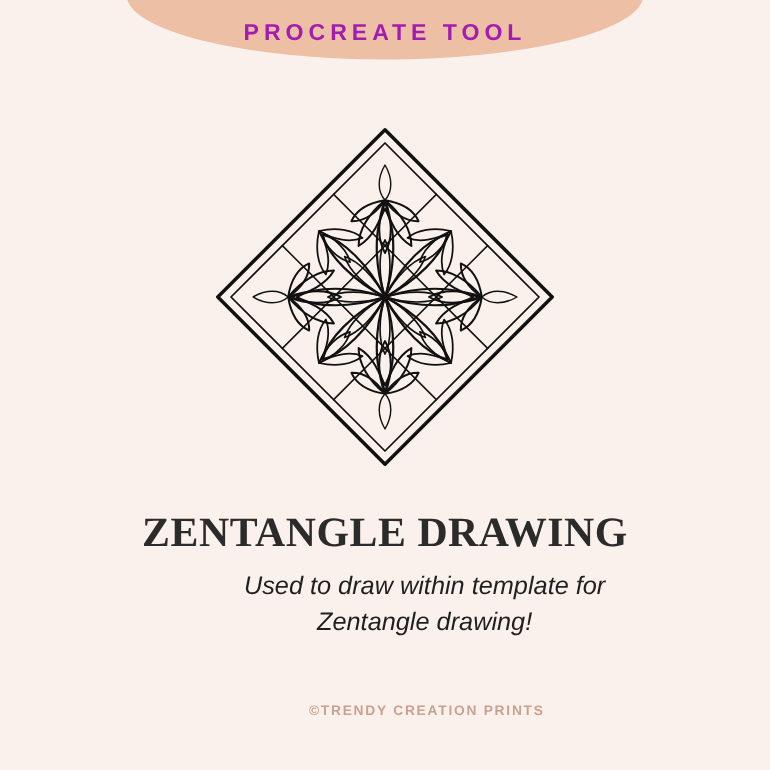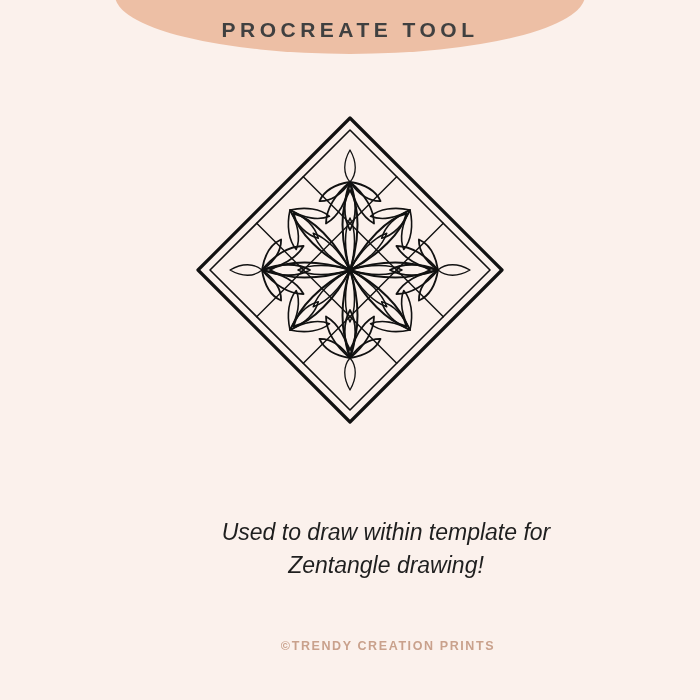--- a/index.html
+++ b/index.html
@@ -35,21 +35,21 @@
     height: 100px;
     background: #edbfa5;
     border-radius: 0 0 240px 240px / 0 0 60px 60px;
     display: flex;
     align-items: flex-end;
     justify-content: center;
     padding-bottom: 12px;
     box-sizing: border-box;
   }
   .banner-text {
-    color: #404040;
+    color: #a21caf;
     font-size: 21px;
     font-weight: bold;
     letter-spacing: 4.5px;
     font-family: "Liberation Sans", sans-serif;
   }
 
   
   .art-wrap {
     position: absolute;
     top: 110px;
@@ -229,20 +229,21 @@
 
       <g stroke-width="1.3">
         <path d="M160 40 C 153 52, 153 64, 160 72 C 167 64, 167 52, 160 40 Z"></path>
         <path d="M160 280 C 153 268, 153 256, 160 248 C 167 256, 167 268, 160 280 Z"></path>
         <path d="M40 160 C 52 153, 64 153, 72 160 C 64 167, 52 167, 40 160 Z"></path>
         <path d="M280 160 C 268 153, 256 153, 248 160 C 256 167, 268 167, 280 160 Z"></path>
       </g>
     </svg>
   </div>
 
+  <div class="title">ZENTANGLE DRAWING</div>
 
   <div class="subtitle">
     <span class="line">Used to draw within template for</span>
     <span class="line">Zentangle drawing!</span>
   </div>
 
   <div class="footer">©TRENDY CREATION PRINTS</div>
 
 </div>
 

